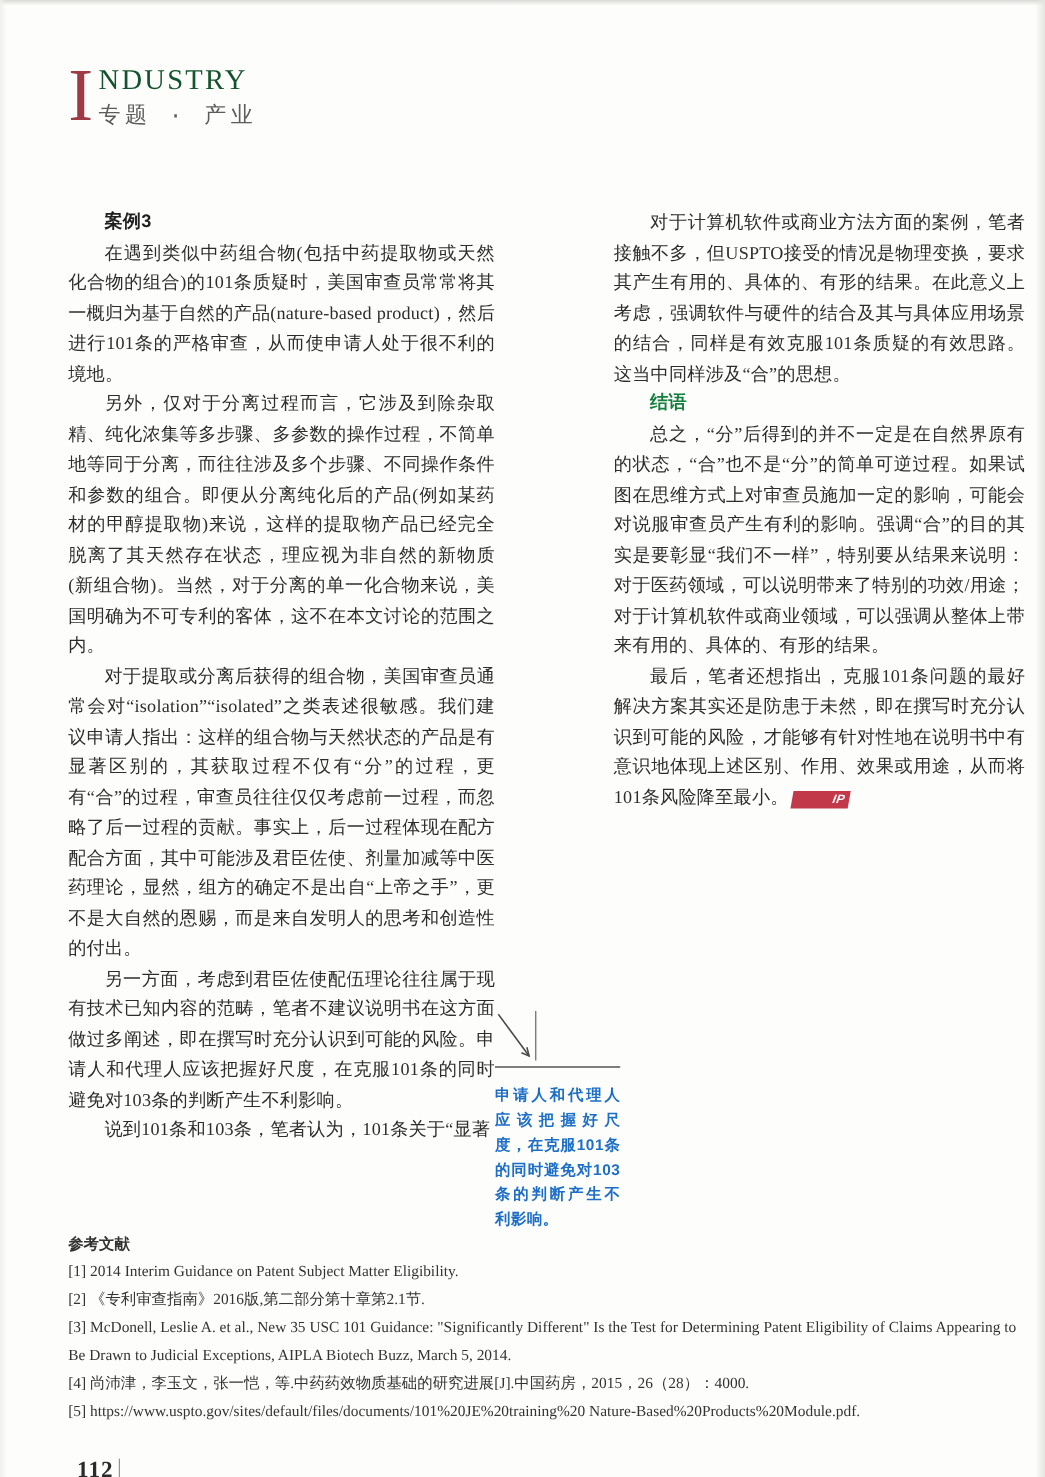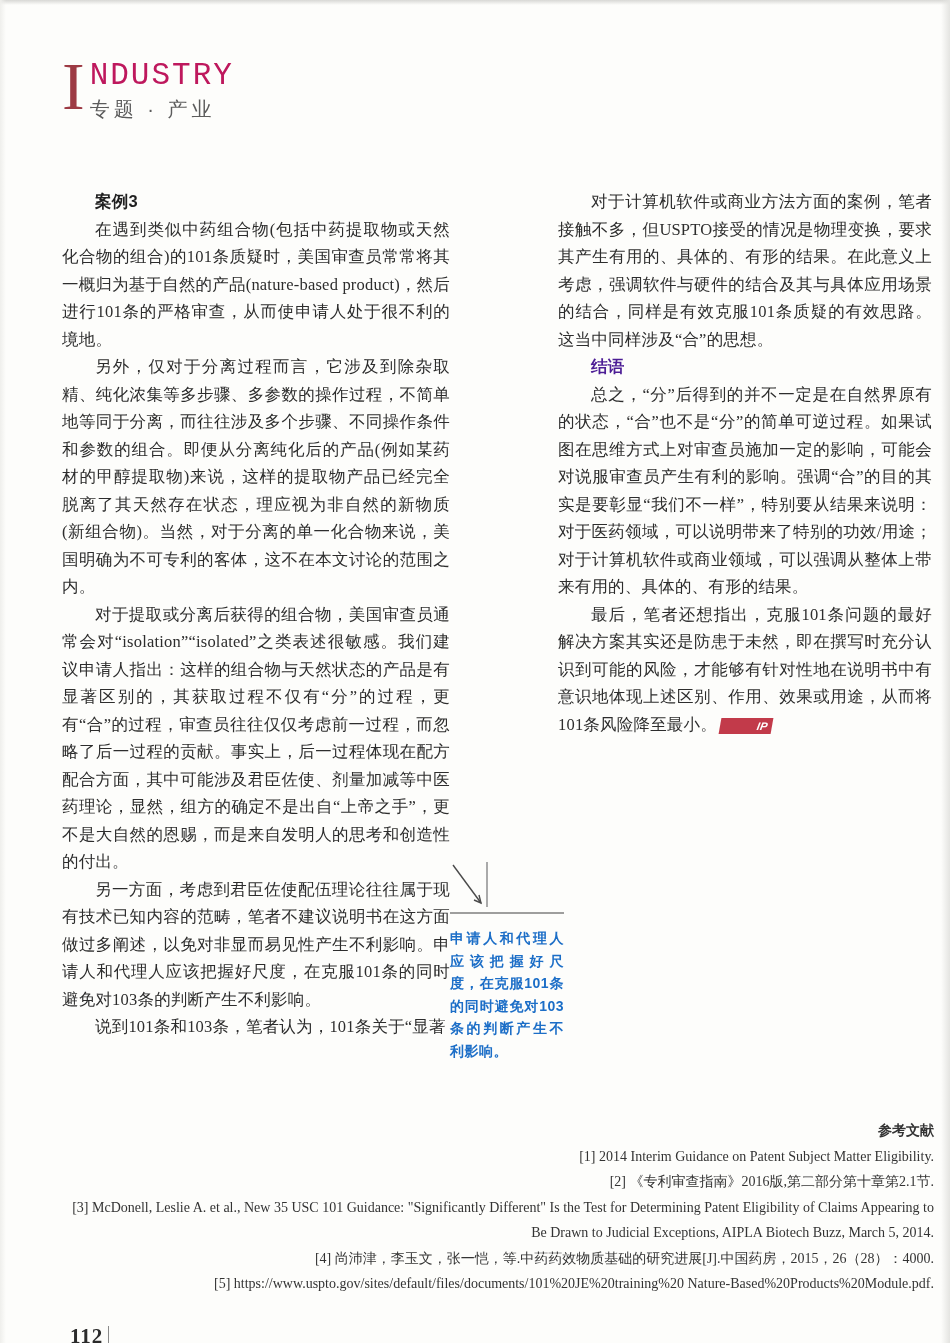--- a/index.html
+++ b/index.html
@@ -14,58 +14,58 @@
   .scan-right { position:absolute; top:0; right:0; width:9px; height:100%;
     background:linear-gradient(to left,#e4e4e1,rgba(253,253,251,0)); }
   .scan-left { position:absolute; top:0; left:0; width:6px; height:100%;
     background:linear-gradient(to right,#efefec,rgba(253,253,251,0)); }
 
   
   .masthead { position:absolute; left:62px; top:56px; display:flex; align-items:flex-start; }
   .dropcap { font-size:68px; line-height:0.9; color:#9d3a44; font-weight:400;
     font-family:"Liberation Serif",serif; }
   .mast-right { margin-left:5px; padding-top:4px; }
-  .mast-title { font-size:31px; letter-spacing:2px; color:#be185d;
-    font-family:Liberation Mono, monospace; line-height:1; }
+  .mast-title { font-size:26px; letter-spacing:2px; color:#14532d;
+    font-family:Liberation Serif, serif; line-height:1; }
   .mast-sub { font-size:20px; letter-spacing:4px; color:#5c5c5c; margin-top:5px;
-    font-family:Liberation Sans, sans-serif; }
+    font-family:Liberation Mono, monospace; }
 
   
   .col { position:absolute; top:188px; }
   .col-left  { left:62px;  width:388px; }
   .col-right { left:558px; width:374px; }
   .col p { margin:0; text-align:justify; font-size:16.5px; line-height:27.5px;
     text-indent:2em; letter-spacing:0.2px; }
   .col p.no-indent { text-indent:0; }
   .case-heading { font-family:"Liberation Sans","DejaVu Sans",sans-serif;
     font-weight:bold; font-size:16.5px; line-height:27.5px; text-indent:2em;
     color:#1f1f1f; margin:0; }
-  .conclusion-heading { font-family:Liberation Sans, sans-serif;
-    font-weight:bold; font-size:18px; color:#4c1d95; margin:16px 0 8px 0;
+  .conclusion-heading { font-family:Liberation Mono, monospace;
+    font-weight:bold; font-size:18px; color:#15803d; margin:16px 0 8px 0;
     line-height:26px; }
 
   
-  .pullquote { position:absolute; left:450px; top:862px; width:114px; }
+  .pullquote { position:absolute; left:450px; top:919px; width:114px; }
   .pq-deco { display:block; }
   .pq-text { margin-top:11px; color:#1c6ec7;
     font-family:"Liberation Sans","DejaVu Sans",sans-serif; font-weight:bold;
     font-size:14px; line-height:22.5px; text-align:justify; letter-spacing:0.5px; }
 
   
   .endmark { display:inline-block; background:#c23a4a; color:#fff;
     font-family:"Liberation Sans","DejaVu Sans",sans-serif; font-weight:bold;
     font-style:italic; font-size:11px; line-height:14px; padding:1px 4px;
     transform:skewX(-10deg); margin-left:3px; vertical-align:baseline; }
 
   
   .refs { position:absolute; left:62px; top:1118px; width:872px; }
   .refs-heading { font-family:"Liberation Sans","DejaVu Sans",sans-serif;
     font-weight:bold; font-size:17px; color:#1f1f1f; margin:0 0 11px 0; }
   .refs p { margin:0; font-size:14px; line-height:25.5px; color:#333333;
-    text-align:right; }
+    text-align:left; }
 
   
   .pagenum { position:absolute; left:70px; top:1324px; font-size:21px;
     font-weight:bold; color:#2b2b2b; letter-spacing:1px;
     font-family:"Liberation Serif",serif; }
   .pagenum-bar { display:inline-block; width:1px; height:20px; background:#8a8a8a;
     margin-left:5px; vertical-align:-3px; }
 </style>
 </head>
 <body>
@@ -81,21 +81,21 @@
       <div class="mast-title">NDUSTRY</div>
       <div class="mast-sub">专题 · 产业</div>
     </div>
   </div>
 
   <div class="col col-left">
     <p class="case-heading">案例3</p>
     <p>在遇到类似中药组合物(包括中药提取物或天然化合物的组合)的101条质疑时，美国审查员常常将其一概归为基于自然的产品(nature-based product)，然后进行101条的严格审查，从而使申请人处于很不利的境地。</p>
     <p>另外，仅对于分离过程而言，它涉及到除杂取精、纯化浓集等多步骤、多参数的操作过程，不简单地等同于分离，而往往涉及多个步骤、不同操作条件和参数的组合。即便从分离纯化后的产品(例如某药材的甲醇提取物)来说，这样的提取物产品已经完全脱离了其天然存在状态，理应视为非自然的新物质(新组合物)。当然，对于分离的单一化合物来说，美国明确为不可专利的客体，这不在本文讨论的范围之内。</p>
     <p>对于提取或分离后获得的组合物，美国审查员通常会对“isolation”“isolated”之类表述很敏感。我们建议申请人指出：这样的组合物与天然状态的产品是有显著区别的，其获取过程不仅有“分”的过程，更有“合”的过程，审查员往往仅仅考虑前一过程，而忽略了后一过程的贡献。事实上，后一过程体现在配方配合方面，其中可能涉及君臣佐使、剂量加减等中医药理论，显然，组方的确定不是出自“上帝之手”，更不是大自然的恩赐，而是来自发明人的思考和创造性的付出。</p>
-    <p>另一方面，考虑到君臣佐使配伍理论往往属于现有技术已知内容的范畴，笔者不建议说明书在这方面做过多阐述，以免对非显而易见性产生不利影响。申请人和代理人应该把握好尺度，在克服101条的同时避免对103条的判断产生不利影响。</p>
+    <p>另一方面，考虑到君臣佐使配伍理论往往属于现有技术已知内容的范畴，笔者不建议说明书在这方面做过多阐述，即在撰写时充分认识到可能的风险。申请人和代理人应该把握好尺度，在克服101条的同时避免对103条的判断产生不利影响。</p>
     <p>说到101条和103条，笔者认为，101条关于“显著</p>
   </div>
 
   <div class="col col-right">
     <p>对于计算机软件或商业方法方面的案例，笔者接触不多，但USPTO接受的情况是物理变换，要求其产生有用的、具体的、有形的结果。在此意义上考虑，强调软件与硬件的结合及其与具体应用场景的结合，同样是有效克服101条质疑的有效思路。这当中同样涉及“合”的思想。</p>
     <p class="conclusion-heading">结语</p>
     <p>总之，“分”后得到的并不一定是在自然界原有的状态，“合”也不是“分”的简单可逆过程。如果试图在思维方式上对审查员施加一定的影响，可能会对说服审查员产生有利的影响。强调“合”的目的其实是要彰显“我们不一样”，特别要从结果来说明：对于医药领域，可以说明带来了特别的功效/用途；对于计算机软件或商业领域，可以强调从整体上带来有用的、具体的、有形的结果。</p>
     <p><span>最后，笔者还想指出，克服101条问题的最好解决方案其实还是防患于未然，即在撰写时充分认识到可能的风险，才能够有针对性地在说明书中有意识地体现上述区别、作用、效果或用途，从而将101条风险降至最小。</span><span class="endmark">IP</span></p>
   </div>
 

